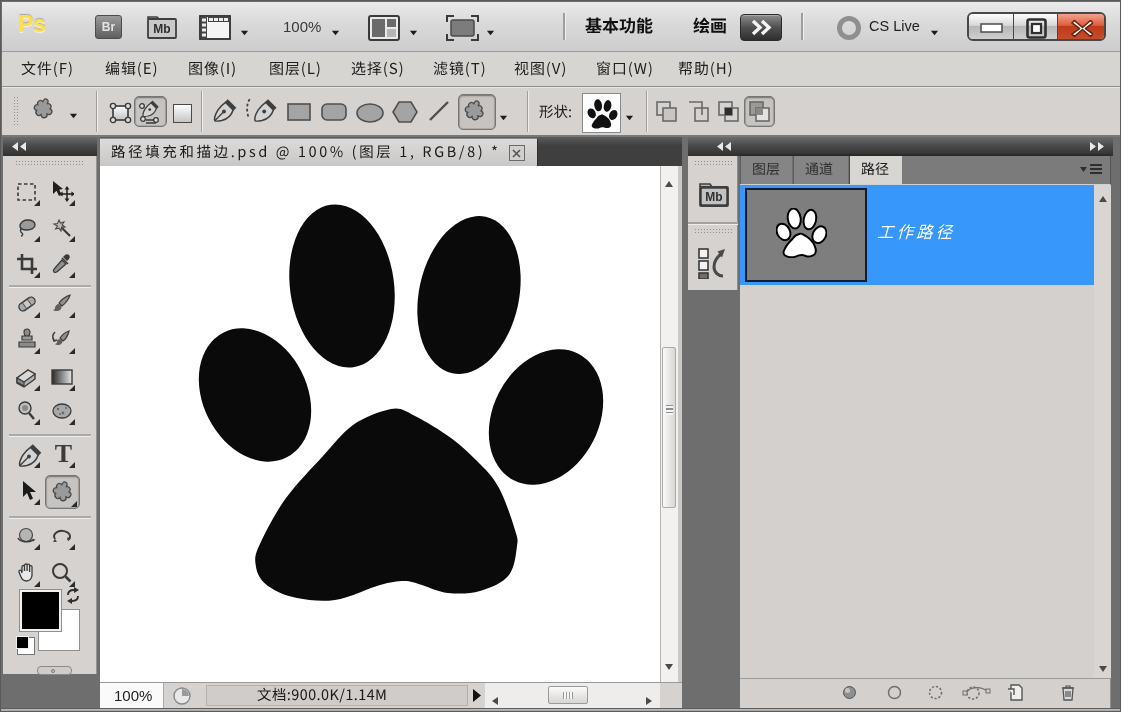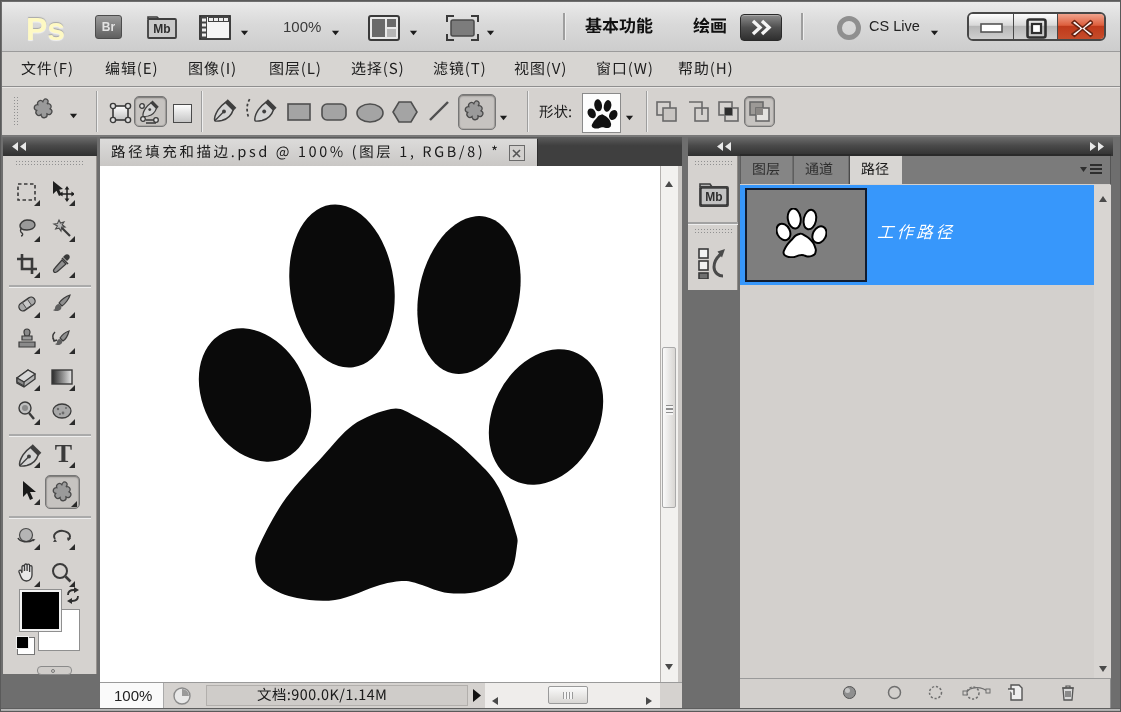--- a/index.html
+++ b/index.html
@@ -1,15 +1,15 @@
 <!DOCTYPE html>
 <html><head><meta charset="utf-8"><style>html,body{margin:0;padding:0}*{box-sizing:border-box}body{font-family:"Liberation Sans",sans-serif;-webkit-font-smoothing:antialiased}#win{position:relative;width:1121px;height:712px;background:#6e6e6e;overflow:hidden;border:1px solid #5a5a5a}.dkbar{background:linear-gradient(#6c6c6c,#4a4a4a 45%,#303030)}.sep{background:#9e9e9e;box-shadow:1px 0 0 #eee}.pressed{border:1px solid #767676;border-radius:5px;background:#c6c3c0;box-shadow:inset 0 1px 2px rgba(0,0,0,.35),inset 0 0 0 1px #b0adaa}</style></head><body>
 <div id="win">
 <div style="position:absolute;left:1px;top:1px;width:1119px;height:49px;background:linear-gradient(#eaeaea,#d9d9d9 45%,#cdcdcd);"></div>
-<div style="position:absolute;left:17px;top:10px;width:60px;height:32px;font-size:32px;font-weight:bold;color:#fef9c3;text-shadow:0 1px 1px #f2f2f2, 0 -1px 1px #a8a8a8;margin-left:8px;">Ps</div>
+<div style="position:absolute;left:17px;top:10px;width:60px;height:32px;font-size:23px;font-weight:bold;color:#fde047;text-shadow:0 1px 1px #f2f2f2, 0 -1px 1px #a8a8a8;">Ps</div>
 <div style="position:absolute;left:94px;top:14px;width:27px;height:24px;background:linear-gradient(#9b9b9b,#5f5f5f);border:1px solid #4c4c4c;border-radius:3px;color:#e3e3e3;font-size:12px;font-weight:bold;text-align:center;line-height:22px;">Br</div>
 <div style="position:absolute;left:145px;top:13px;width:32px;height:26px;"><svg width="32" height="26" viewBox="0 0 32 26">
         <path d="M2 5V3h9l2 2h0v0" fill="#c9c9c9" stroke="#3f3f3f" stroke-width="1.6"></path>
         <rect x="2" y="5" width="28" height="19" rx="1" fill="#c9c9c9" stroke="#3f3f3f" stroke-width="1.8"></rect>
         <text x="16" y="19" font-size="12" font-weight="bold" fill="#2e2e2e" text-anchor="middle" font-family="Liberation Sans">Mb</text>
       </svg></div>
 <div style="position:absolute;left:198px;top:13px;width:32px;height:27px;"><svg width="32" height="27" viewBox="0 0 32 27">
         <rect x="1" y="2" width="30" height="23" fill="#f5f5f5" stroke="#2e2e2e" stroke-width="1.8"></rect>
         <rect x="2" y="3" width="6" height="21" fill="#444"></rect>
         <rect x="3" y="4.5" width="4" height="3" fill="#eee"></rect>

